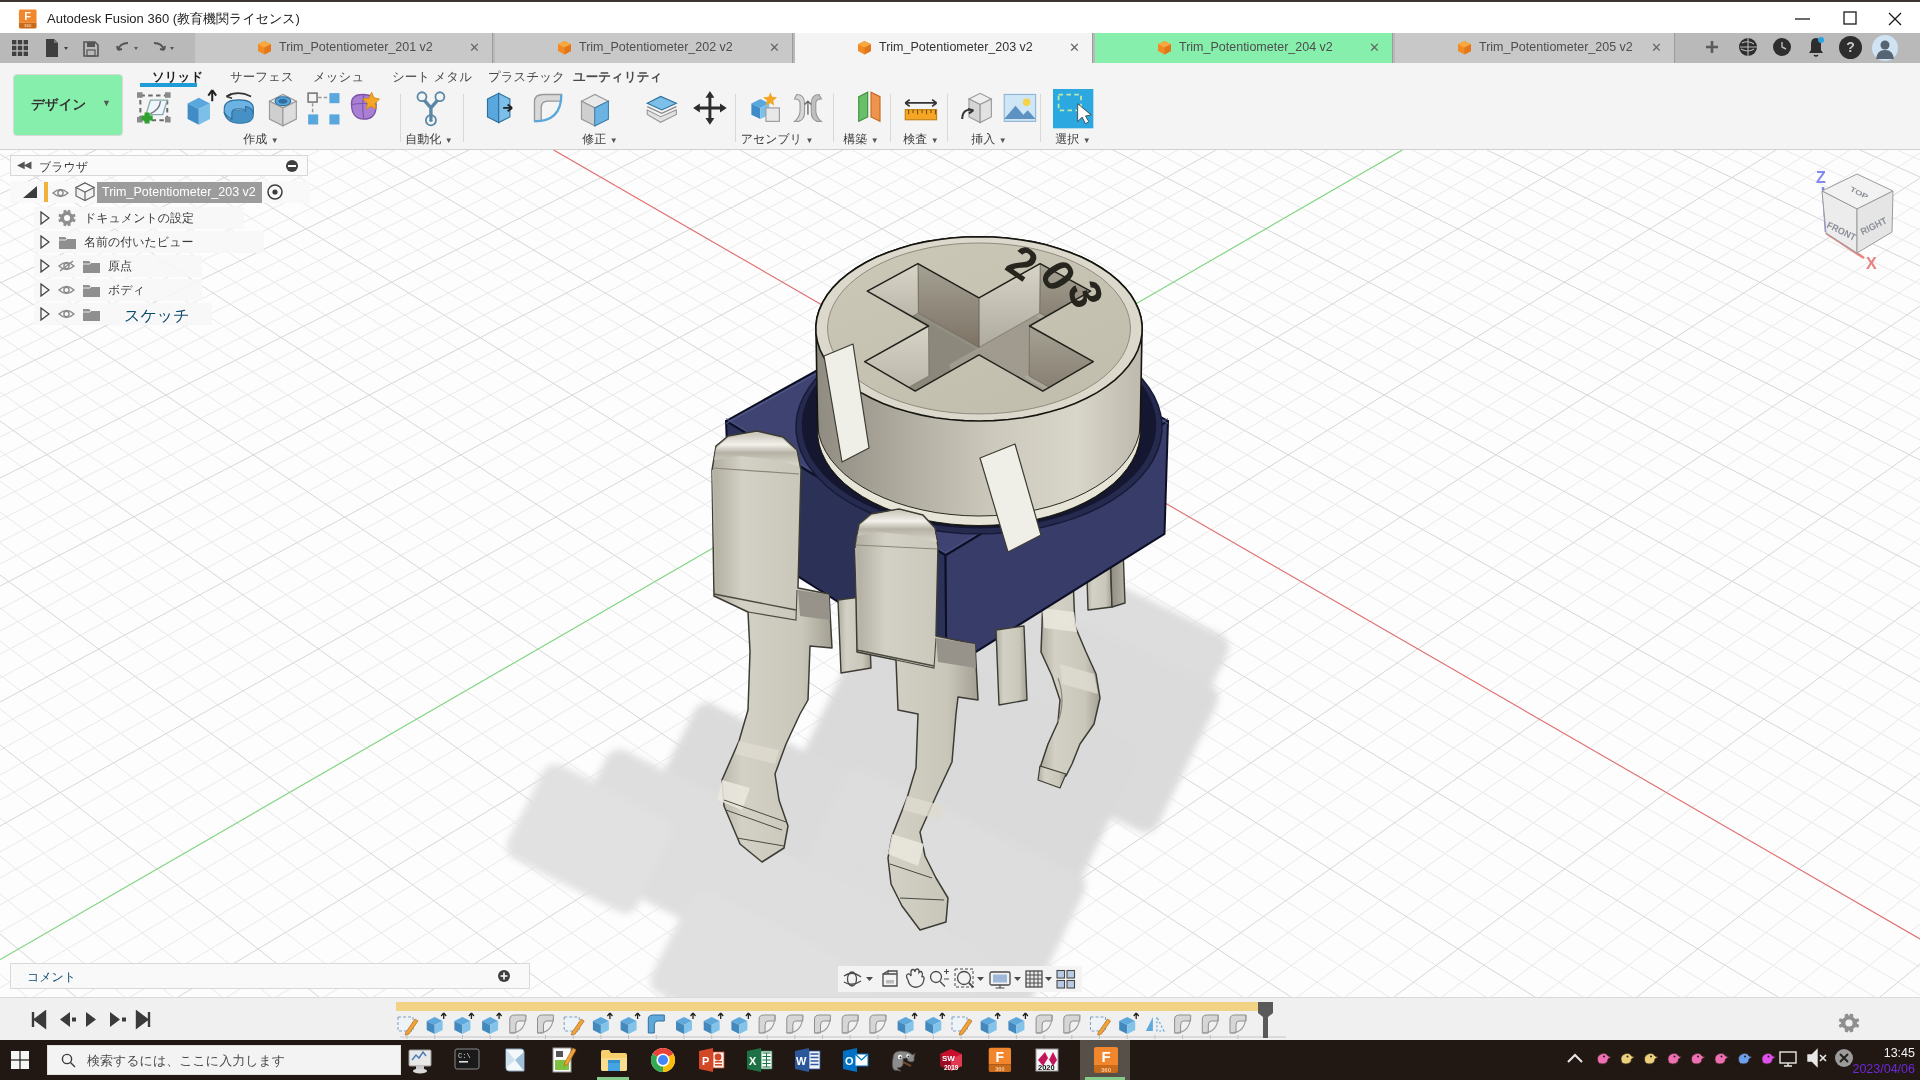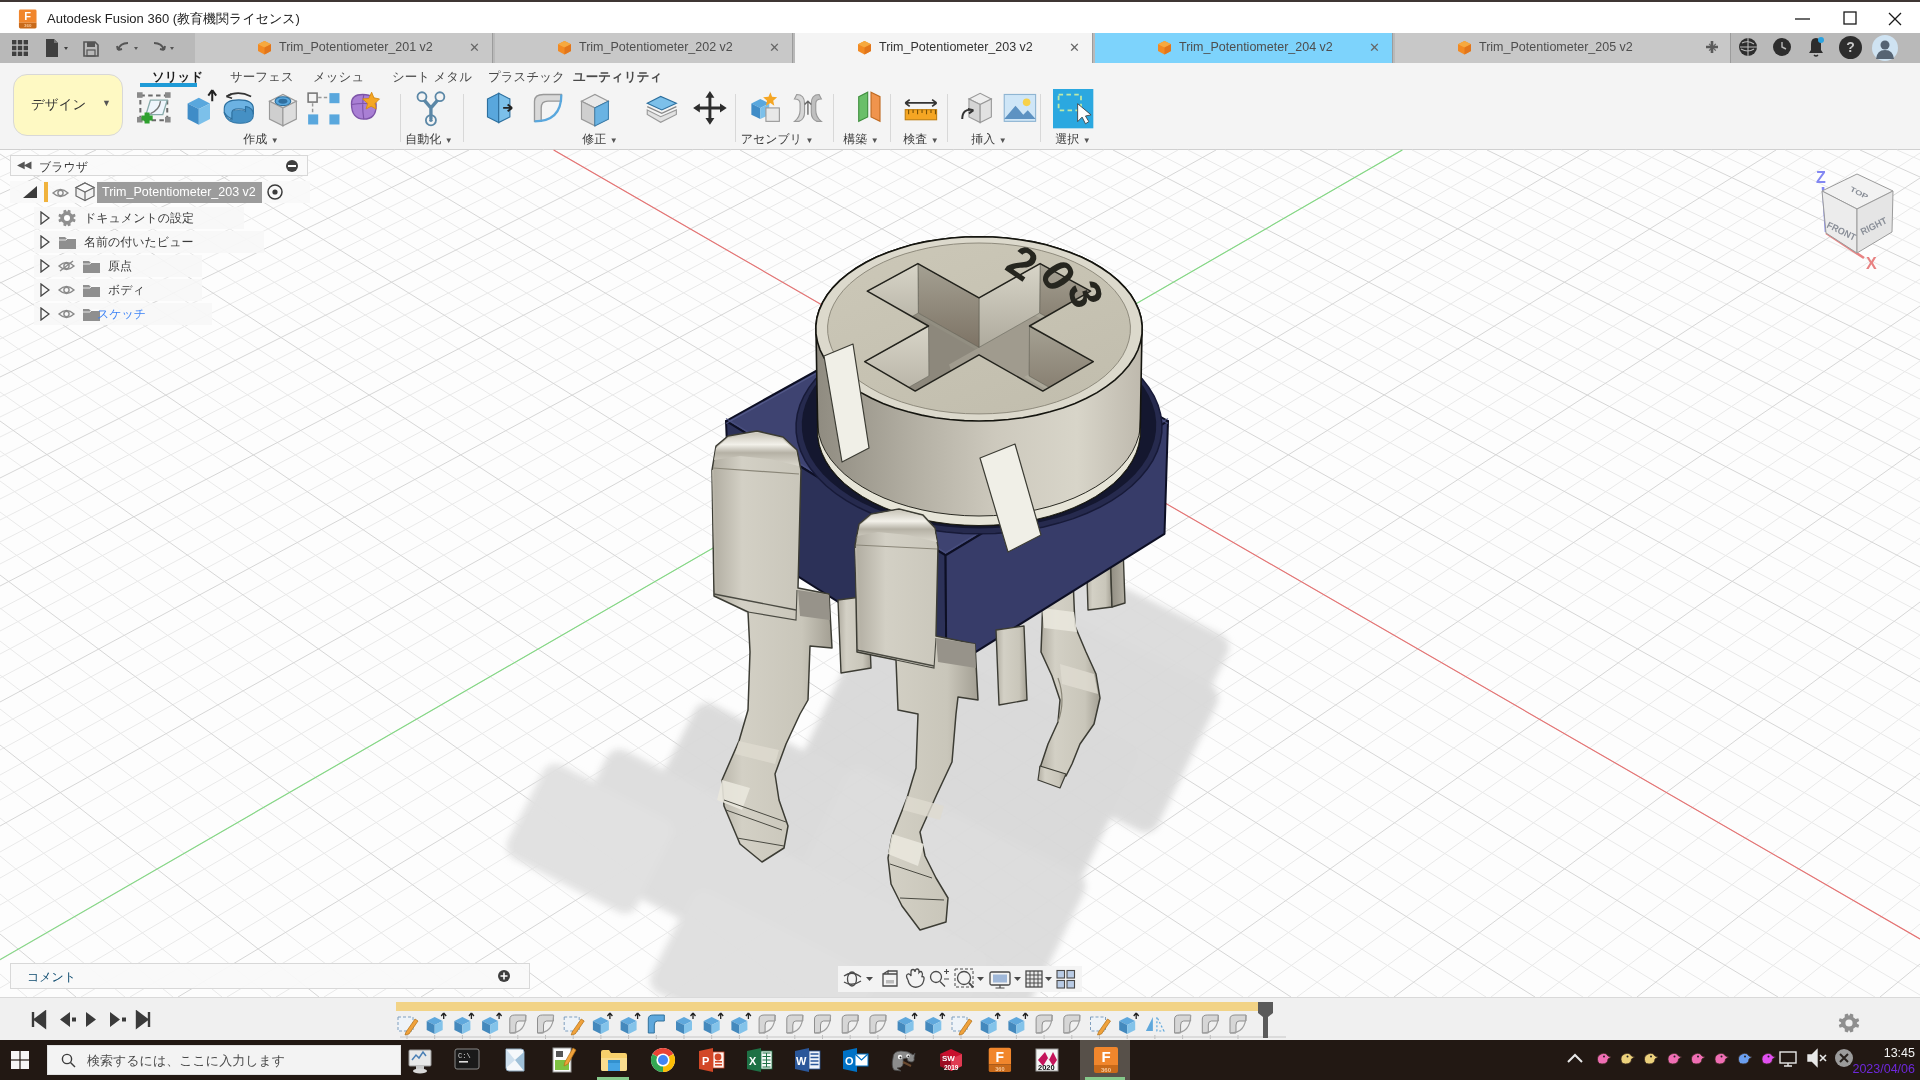--- a/index.html
+++ b/index.html
@@ -72,30 +72,30 @@
 </div>
 <div style="position:absolute;left:795px;top:0;width:298px;height:30px;background:#f4f4f4;border-right:1px solid #9c9c9c;">
  <svg width="15" height="14" viewBox="0 0 15 14" style="position:absolute;left:62px;top:8px">
   <path d="M7.5 0 L14 3.2 L14 10 L7.5 13.4 L1 10 L1 3.2 Z" fill="#f28a23"></path>
   <path d="M7.5 0 L14 3.2 L7.5 6.5 L1 3.2 Z" fill="#f6a93f"></path>
   <path d="M7.5 6.5 L14 3.2 L14 10 L7.5 13.4 Z" fill="#e2761b"></path>
  </svg>
  <span style="position:absolute;left:84px;top:7px;font-size:12.5px;color:#333">Trim_Potentiometer_203 v2</span>
  <span style="position:absolute;right:12px;top:7px;font-size:13px;color:#666">✕</span>
 </div>
-<div style="position:absolute;left:1095px;top:0;width:298px;height:30px;background:#7dd3fc;border-right:1px solid #9c9c9c;">
+<div style="position:absolute;left:1095px;top:0;width:298px;height:30px;background:#86efac;border-right:1px solid #9c9c9c;">
  <svg width="15" height="14" viewBox="0 0 15 14" style="position:absolute;left:62px;top:8px">
   <path d="M7.5 0 L14 3.2 L14 10 L7.5 13.4 L1 10 L1 3.2 Z" fill="#f28a23"></path>
   <path d="M7.5 0 L14 3.2 L7.5 6.5 L1 3.2 Z" fill="#f6a93f"></path>
   <path d="M7.5 6.5 L14 3.2 L14 10 L7.5 13.4 Z" fill="#e2761b"></path>
  </svg>
  <span style="position:absolute;left:84px;top:7px;font-size:12.5px;color:#4e4e4e">Trim_Potentiometer_204 v2</span>
  <span style="position:absolute;right:12px;top:7px;font-size:13px;color:#666">✕</span>
 </div>
-<div style="position:absolute;left:1395px;top:0;width:336px;height:30px;background:#c8c8c8;border-right:1px solid #9c9c9c;">
+<div style="position:absolute;left:1395px;top:0;width:280px;height:30px;background:#c8c8c8;border-right:1px solid #9c9c9c;">
  <svg width="15" height="14" viewBox="0 0 15 14" style="position:absolute;left:62px;top:8px">
   <path d="M7.5 0 L14 3.2 L14 10 L7.5 13.4 L1 10 L1 3.2 Z" fill="#f28a23"></path>
   <path d="M7.5 0 L14 3.2 L7.5 6.5 L1 3.2 Z" fill="#f6a93f"></path>
   <path d="M7.5 6.5 L14 3.2 L14 10 L7.5 13.4 Z" fill="#e2761b"></path>
  </svg>
  <span style="position:absolute;left:84px;top:7px;font-size:12.5px;color:#4e4e4e">Trim_Potentiometer_205 v2</span>
  <span style="position:absolute;right:12px;top:7px;font-size:13px;color:#666">✕</span>
 </div>
 <svg width="220" height="30" viewBox="0 0 220 30" style="position:absolute;left:1700px;top:0">
  <path d="M12 8 v12 M6 14 h12" stroke="#5a5a5a" stroke-width="2.6"></path>
@@ -119,21 +119,21 @@
 
 <div class="abs" style="left:0;top:63px;width:1920px;height:87px;background:#f4f4f4;border-bottom:1px solid #d0d0d0">
 <div style="position:absolute;left:795px;top:0px;width:305px;height:3px;background:#f4f4f4"></div>
 <span style="position:absolute;left:152px;top:6px;font-size:12.5px;color:#1a1a1a;font-weight:bold">ソリッド</span>
 <span style="position:absolute;left:230px;top:6px;font-size:12.5px;color:#4a4a4a;font-weight:normal">サーフェス</span>
 <span style="position:absolute;left:313px;top:6px;font-size:12.5px;color:#4a4a4a;font-weight:normal">メッシュ</span>
 <span style="position:absolute;left:392px;top:6px;font-size:12.5px;color:#4a4a4a;font-weight:normal">シート メタル</span>
 <span style="position:absolute;left:488px;top:6px;font-size:12.5px;color:#4a4a4a;font-weight:normal">プラスチック</span>
 <span style="position:absolute;left:573px;top:6px;font-size:12.5px;color:#4a4a4a;font-weight:bold">ユーティリティ</span>
 <div style="position:absolute;left:140px;top:20px;width:57px;height:4px;background:#1f9bd7"></div>
-<div style="position:absolute;left:13px;top:11px;width:110px;height:62px;background:#fef9c3;border:1px solid #d8d8d8;border-radius:14px;">
+<div style="position:absolute;left:13px;top:11px;width:110px;height:62px;background:#86efac;border:1px solid #d8d8d8;border-radius:4px;font-weight:bold;">
       <span style="position:absolute;left:17px;top:21px;font-size:13.5px;color:#333">デザイン</span>
       <span style="position:absolute;right:11px;top:23px;font-size:9px;color:#555">▼</span>
     </div>
 <div style="position:absolute;left:201px;top:68px;width:120px;text-align:center;font-size:12px;color:#3c3c3c">作成 <span style="font-size:8px;color:#555">▼</span></div>
 <div style="position:absolute;left:369px;top:68px;width:120px;text-align:center;font-size:12px;color:#3c3c3c">自動化 <span style="font-size:8px;color:#555">▼</span></div>
 <div style="position:absolute;left:540px;top:68px;width:120px;text-align:center;font-size:12px;color:#3c3c3c">修正 <span style="font-size:8px;color:#555">▼</span></div>
 <div style="position:absolute;left:717px;top:68px;width:120px;text-align:center;font-size:12px;color:#3c3c3c">アセンブリ <span style="font-size:8px;color:#555">▼</span></div>
 <div style="position:absolute;left:801px;top:68px;width:120px;text-align:center;font-size:12px;color:#3c3c3c">構築 <span style="font-size:8px;color:#555">▼</span></div>
 <div style="position:absolute;left:861px;top:68px;width:120px;text-align:center;font-size:12px;color:#3c3c3c">検査 <span style="font-size:8px;color:#555">▼</span></div>
 <div style="position:absolute;left:929px;top:68px;width:120px;text-align:center;font-size:12px;color:#3c3c3c">挿入 <span style="font-size:8px;color:#555">▼</span></div>
@@ -462,21 +462,21 @@
     <path d="M1 1 L9 7 L1 13 Z" fill="none" stroke="#444" stroke-width="1.3"></path>
   </svg>
 <svg width="17" height="12" viewBox="0 0 17 12" style="position:absolute;left:58px;top:308px">
     <path d="M1 6 Q8.5 -1 16 6 Q8.5 13 1 6 Z" fill="none" stroke="#8a8a8a" stroke-width="1.4"></path>
     <circle cx="8.5" cy="6" r="2.6" fill="none" stroke="#8a8a8a" stroke-width="1.4"></circle>
   </svg>
 <svg width="19" height="15" viewBox="0 0 19 15" style="position:absolute;left:82px;top:307px">
         <path d="M1 3 L1 14 L18 14 L18 4 L9 4 L7 2 L1 2 Z" fill="#8f8f8f"></path>
     <path d="M1 5 h7 l2 -2 h8" stroke="#fff" stroke-width="0.8" fill="none"></path>
   </svg>
-<span style="position:absolute;left:97px;top:306px;font-size:12px;color:#3b82f6">スケッチ</span>
+<span style="position:absolute;left:124px;top:306px;font-size:16px;color:#0c4a6e">スケッチ</span>
 <svg width="140" height="130" viewBox="0 0 140 130" style="position:absolute;left:1780px;top:150px">
 <text x="36" y="33" fill="#8287f2" font-size="16" font-weight="bold" font-family="Liberation Sans, sans-serif">Z</text>
 <path d="M43 37 L46 82" stroke="#8287f2" stroke-width="2.6"></path>
 <path d="M46 83 L84 108" stroke="#e88282" stroke-width="2.6"></path>
 <text x="86" y="119" fill="#e88282" font-size="16" font-weight="bold" font-family="Liberation Sans, sans-serif">X</text>
 <path d="M77 24 L113 41 L77 59 L42 41 Z" fill="#f2f2f2" stroke="#9b9b9b"></path>
 <path d="M42 41 L77 59 L77 103 L46 83 L42 41" fill="#ececec" stroke="#9b9b9b"></path>
 <path d="M77 59 L113 41 L112 82 L77 103 Z" fill="#e5e5e5" stroke="#9b9b9b"></path>
 <g fill="#8a8f98" font-size="9.5" font-weight="bold" text-anchor="middle" font-family="Liberation Sans, sans-serif">
 <text transform="translate(78,45) rotate(27) scale(1,0.72)">TOP</text>

